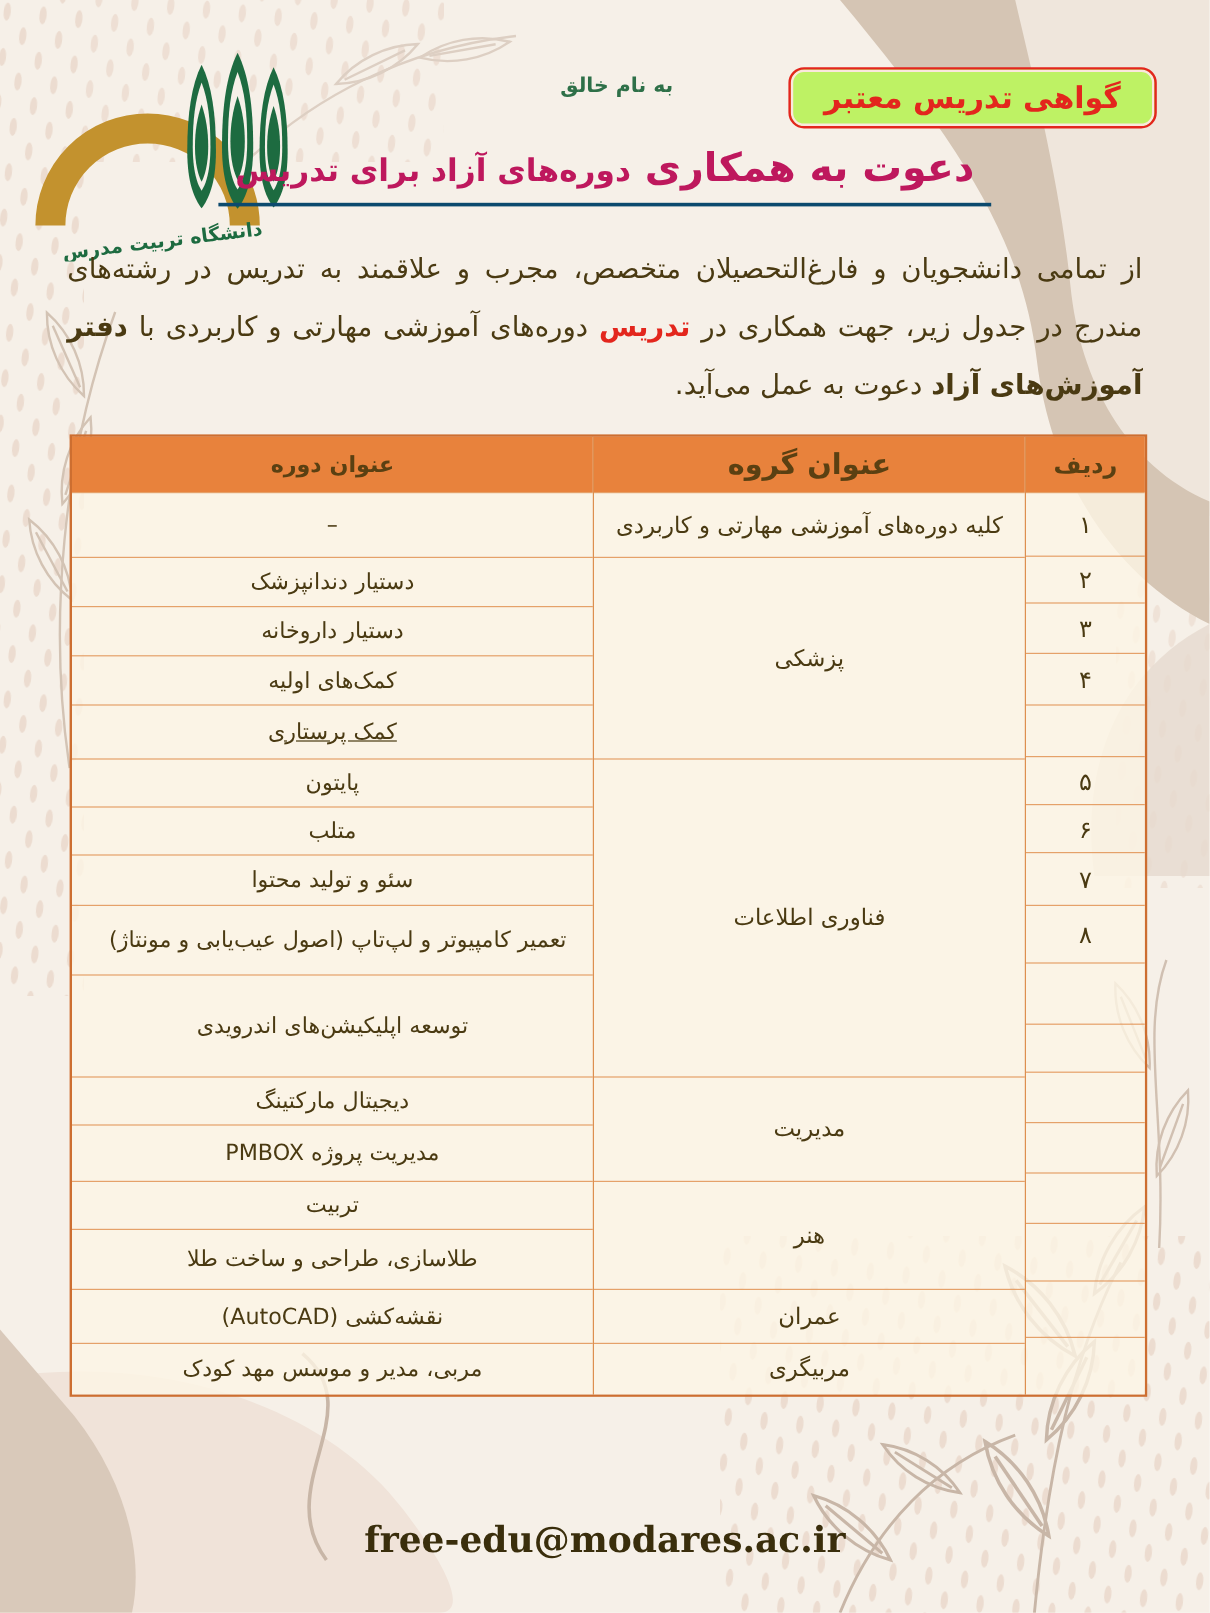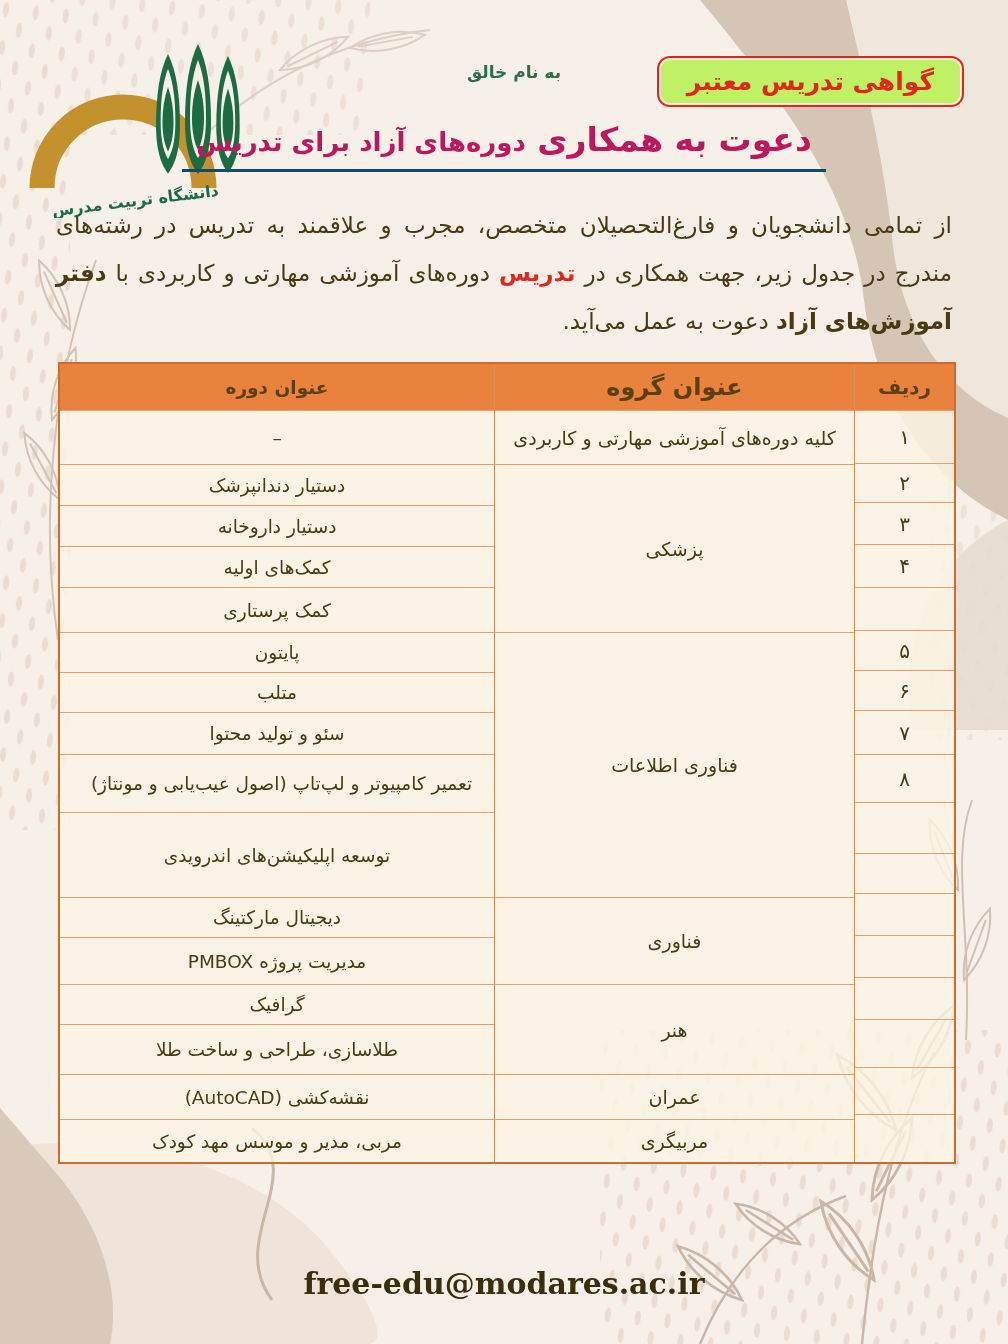--- a/index.html
+++ b/index.html
@@ -161,56 +161,56 @@
       <div class="cells">
 
           <div class="cell" style="height: 54px;">–</div>
 
           <div class="cell" style="height: 41px;">دستیار دندانپزشک</div>
 
           <div class="cell" style="height: 41px;">دستیار داروخانه</div>
 
           <div class="cell" style="height: 41px;">کمک‌های اولیه</div>
 
-          <div class="cell" style="height: 45px;">کمک پرستاری</div>
+          <div class="cell" style="height: 45px; text-decoration: underline;">کمک پرستاری</div>
 
           <div class="cell" style="height: 40px;">پایتون</div>
 
           <div class="cell" style="height: 40px;">متلب</div>
 
           <div class="cell" style="height: 42px;">سئو و تولید محتوا</div>
 
           <div class="cell" style="height: 58px; padding-left: 17px;">تعمیر کامپیوتر و لپ‌تاپ (اصول عیب‌یابی و مونتاژ)</div>
 
           <div class="cell" style="height: 85px;">توسعه اپلیکیشن‌های اندرویدی</div>
 
           <div class="cell" style="height: 40px;">دیجیتال مارکتینگ</div>
 
           <div class="cell" style="height: 47px;">مدیریت پروژه PMBOX</div>
 
-          <div class="cell" style="height: 40px;">گرافیک</div>
+          <div class="cell" style="height: 40px;">تربیت</div>
 
           <div class="cell" style="height: 50px;">طلاسازی، طراحی و ساخت طلا</div>
 
           <div class="cell" style="height: 45px;">نقشه‌کشی (AutoCAD)</div>
 
           <div class="cell" style="height: 43px;">مربی، مدیر و موسس مهد کودک</div>
         </div>
     </div>
     <div class="col col-group">
       <div class="cell head">عنوان گروه</div>
       <div class="cells">
 
           <div class="cell" style="height: 54px;">کلیه دوره‌های آموزشی مهارتی و کاربردی</div>
 
           <div class="cell" style="height: 168px;">پزشکی</div>
 
           <div class="cell" style="height: 265px;">فناوری اطلاعات</div>
 
-          <div class="cell" style="height: 87px;">فناوری</div>
+          <div class="cell" style="height: 87px;">مدیریت</div>
 
           <div class="cell" style="height: 90px;">هنر</div>
 
           <div class="cell" style="height: 45px;">عمران</div>
 
           <div class="cell" style="height: 43px;">مربیگری</div>
         </div>
     </div>
     <div class="col col-rowno">
       <div class="cell head">ردیف</div>

